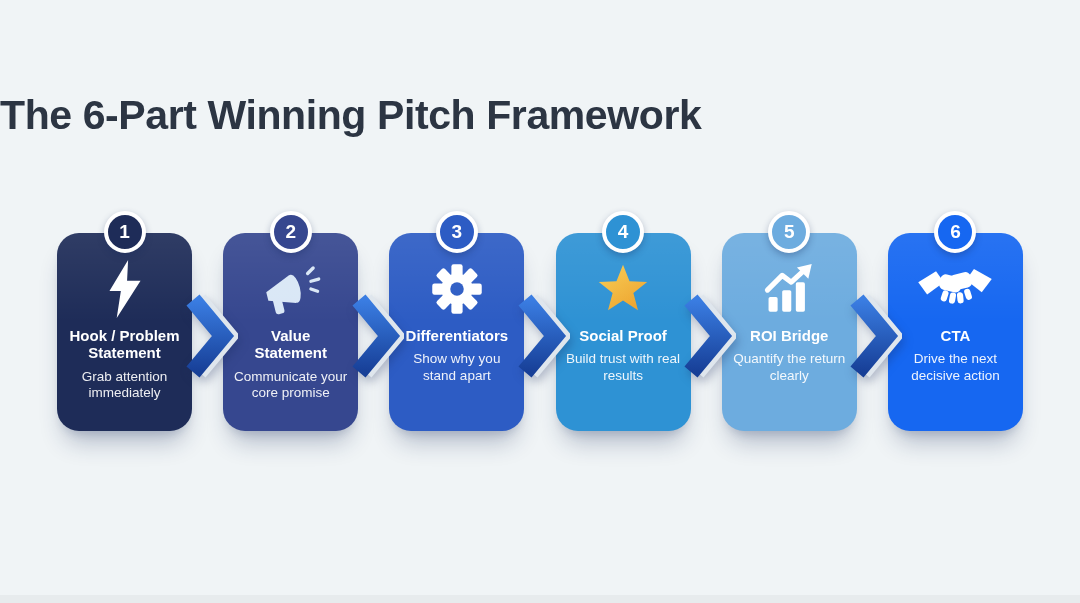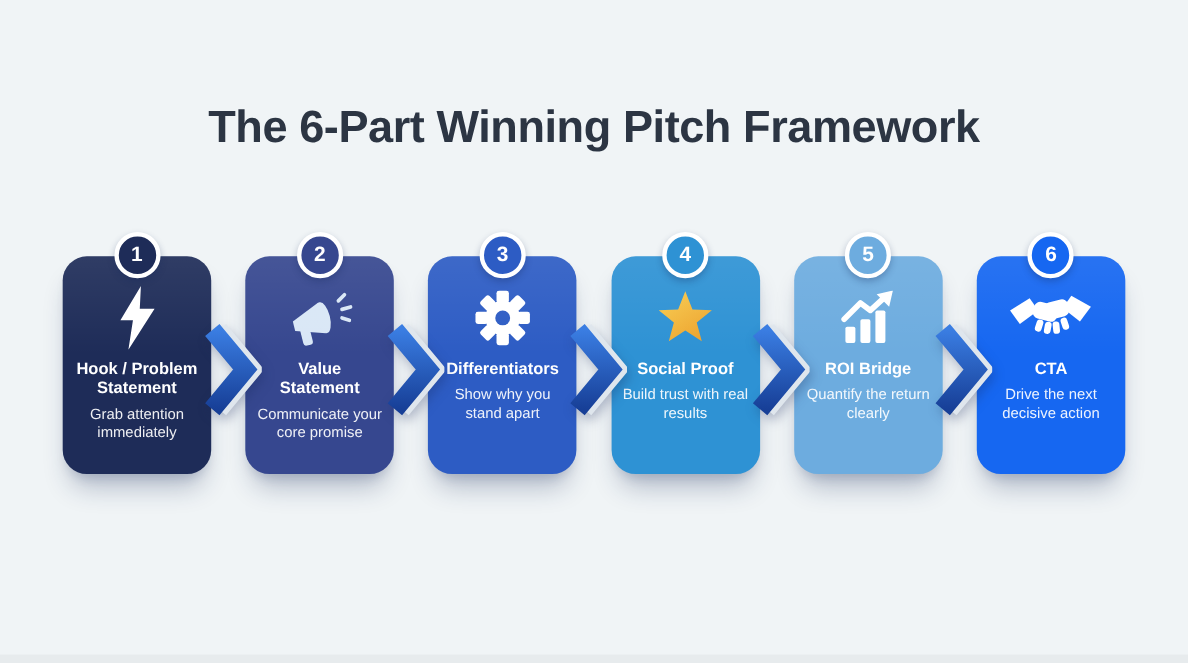--- a/index.html
+++ b/index.html
@@ -19,21 +19,20 @@
     position: absolute;
     left: 0; right: 0; bottom: 0;
     height: 8px;
     background: #e7ebed;
   }
   .page-title {
     position: absolute;
     top: 92px;
     left: 0;
     width: 100%;
-    text-align: center;
     font-size: 41px;
     font-weight: 700;
     letter-spacing: -0.4px;
     color: var(--title-color, #2c3543);
   }
   .flow {
     position: absolute;
     left: 57px;
     top: 233px;
     width: 966px;

